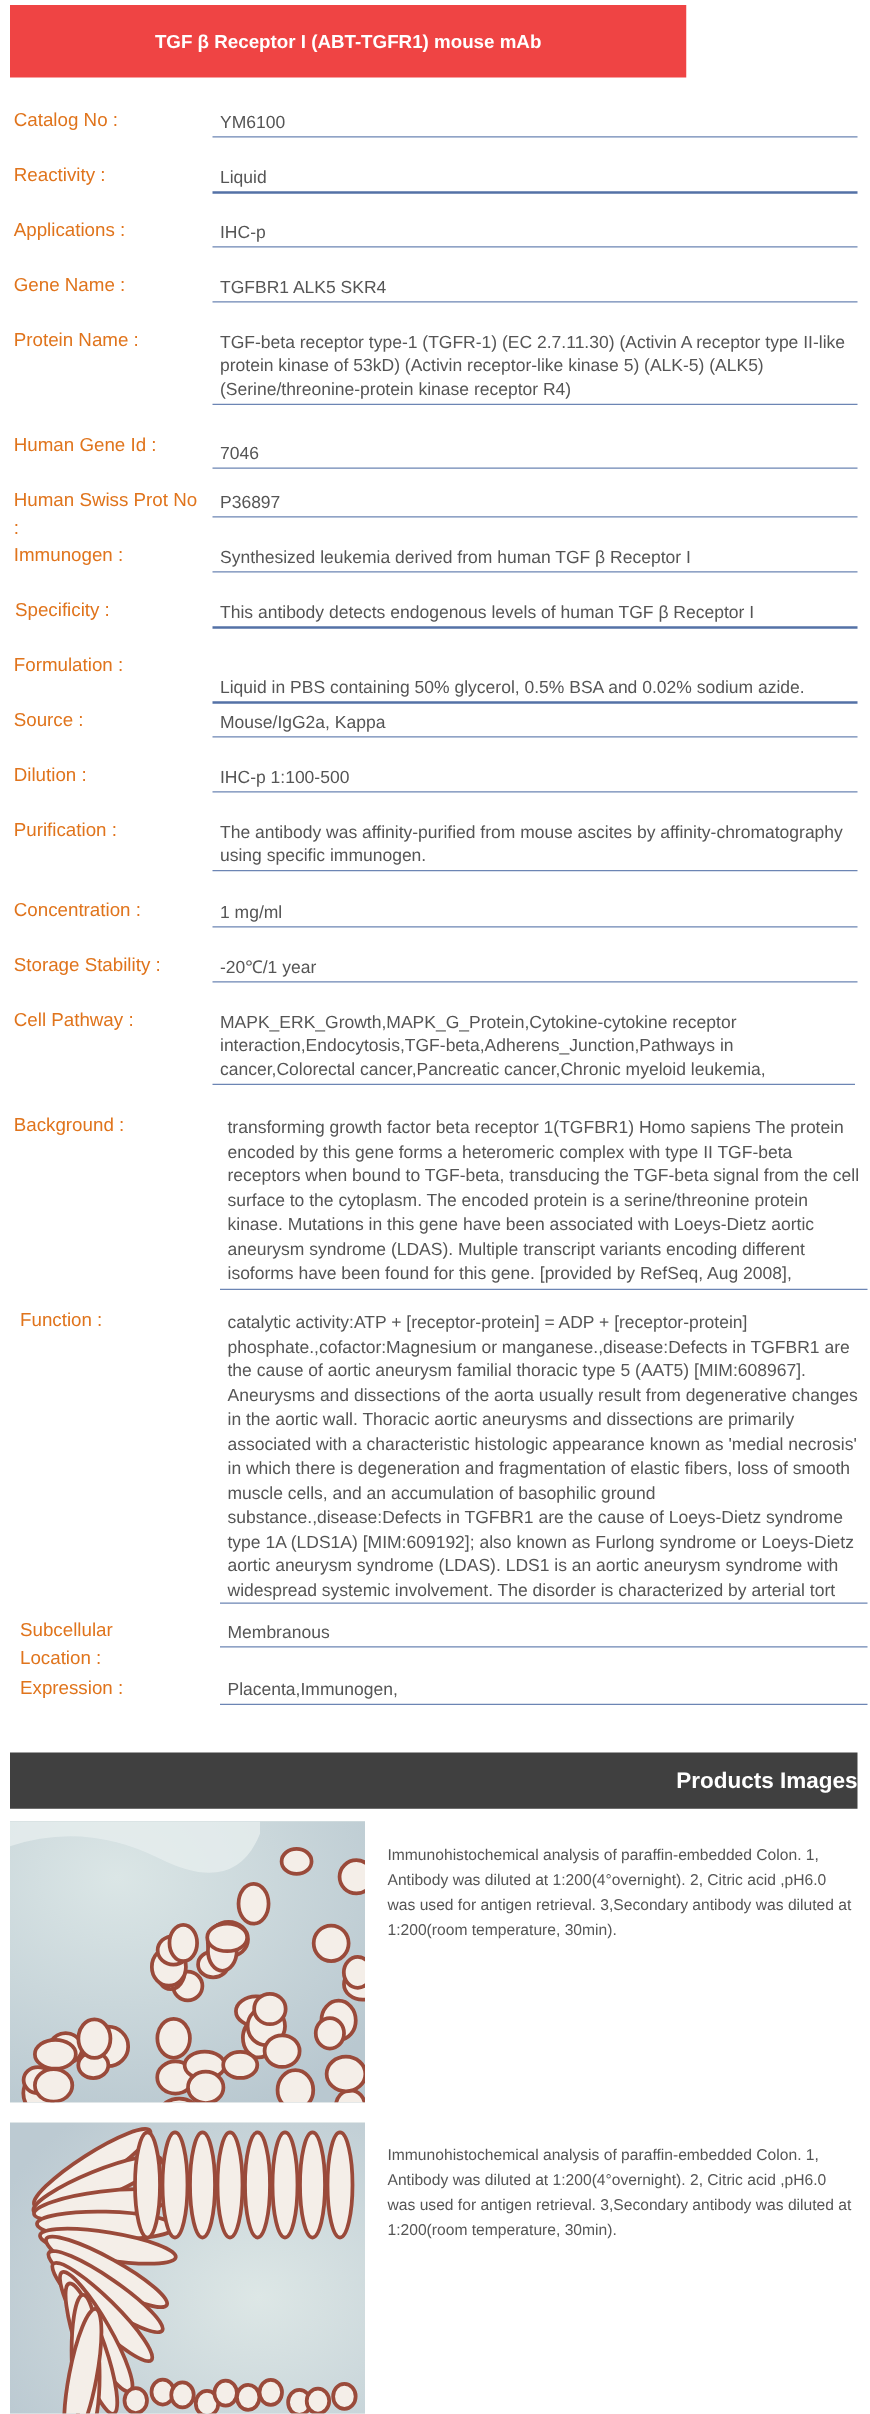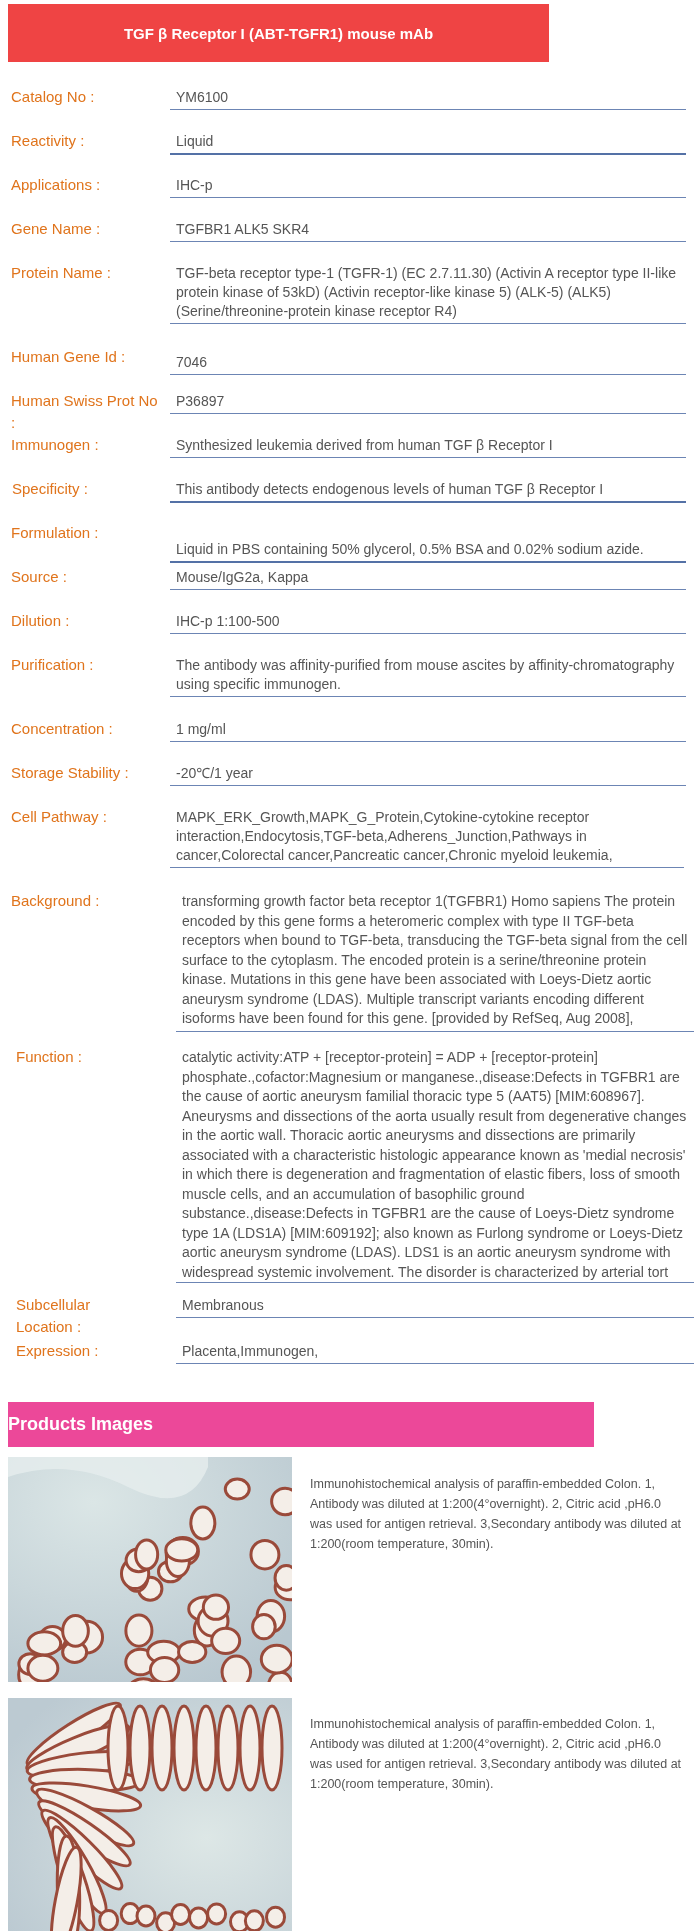--- a/index.html
+++ b/index.html
@@ -8,23 +8,23 @@
   .title-bar { position: absolute; left: 8px; top: 4px; width: 541px; height: 58px;
                background: #ef4444; color: #fff; font-weight: bold; font-size: 15px;
                display: flex; align-items: center; justify-content: center; }
   .row { position: absolute; left: 0; width: 696px; }
   .label { position: absolute; left: 11px; width: 160px; color: #E0741C; font-weight: normal;
            font-size: 15px; line-height: 22px; }
   .value { position: absolute; left: 170px; right: 10px; color: #555; font-size: 14px;
            line-height: 19px; padding: 0 0 2px 6px; border-bottom: 1.5px solid #6C85B4; }
   .value.thick { border-bottom: 2.5px solid #5471A6; }
   .value.wide { left: 176px; right: 2px; }
-  .section-bar { position: absolute; left: 8px; top: 1402px; width: 586px; height: 45px;
-                 background: #ec4899; color: #fff; font-weight: bold; font-size: 18px;
-                 display: flex; align-items: center; justify-content: flex-start; }
+  .section-bar { position: absolute; left: 8px; top: 1402px; width: 678px; height: 45px;
+                 background: #404040; color: #fff; font-weight: bold; font-size: 18px;
+                 display: flex; align-items: center; justify-content: flex-end; }
   .img-box { position: absolute; left: 8px; width: 284px; overflow: hidden;
              background: #c9d6d8; }
   .caption { position: absolute; left: 310px; width: 376px; color: #555; font-size: 12.5px;
              line-height: 20px; }
   svg { display: block; }
 </style>
 </head>
 <body>
 
 <div class="title-bar">

